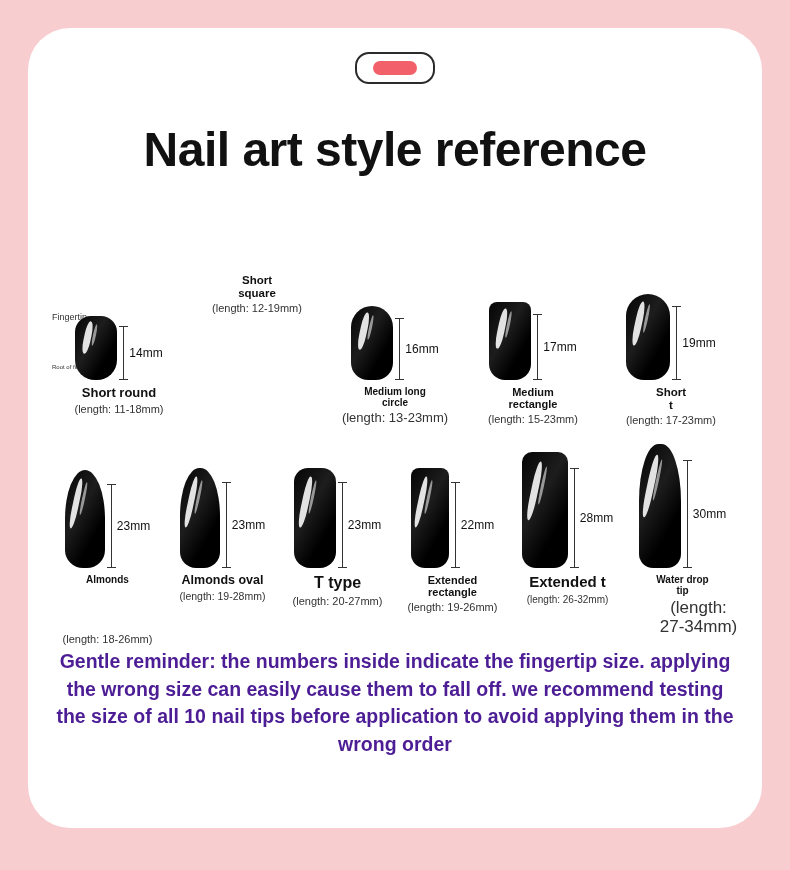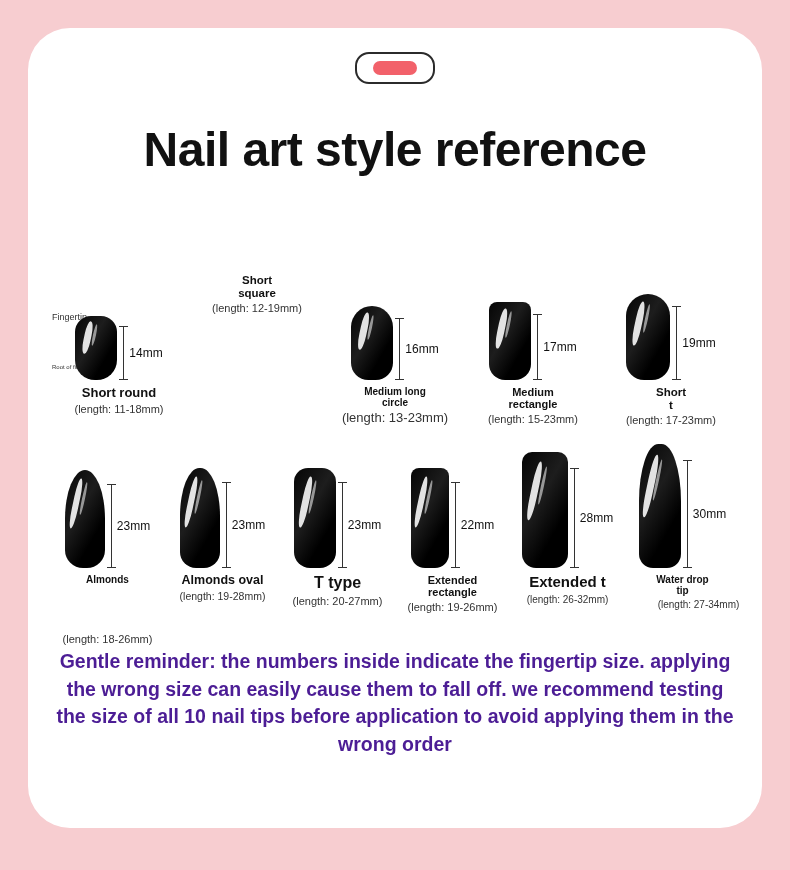--- a/index.html
+++ b/index.html
@@ -348,18 +348,18 @@
         <div class="nail-area">
           <div class="nail-and-dim">
             <div class="nail s-waterdrop"></div>
             <div class="dim">
               <div class="dim-bar" style="height: 108px;"></div>
               <div class="dim-label">30mm</div>
             </div>
           </div>
         </div>
         <div class="name" style="font-size: 10px;">Water drop<br>tip</div>
-        <div class="len" style="font-size: 10px; margin-left: 32px;">(length: 27-34mm)</div>
+        <div class="len" style="font-size: 17px; margin-left: 32px;">(length: 27-34mm)</div>
       </div>
     </div>
 
   <div class="footer">Gentle reminder: the numbers inside indicate the fingertip size. applying the wrong size can easily cause them to fall off. we recommend testing the size of all 10 nail tips before application to avoid applying them in the wrong order</div>
 </div>
 
 </body></html>

